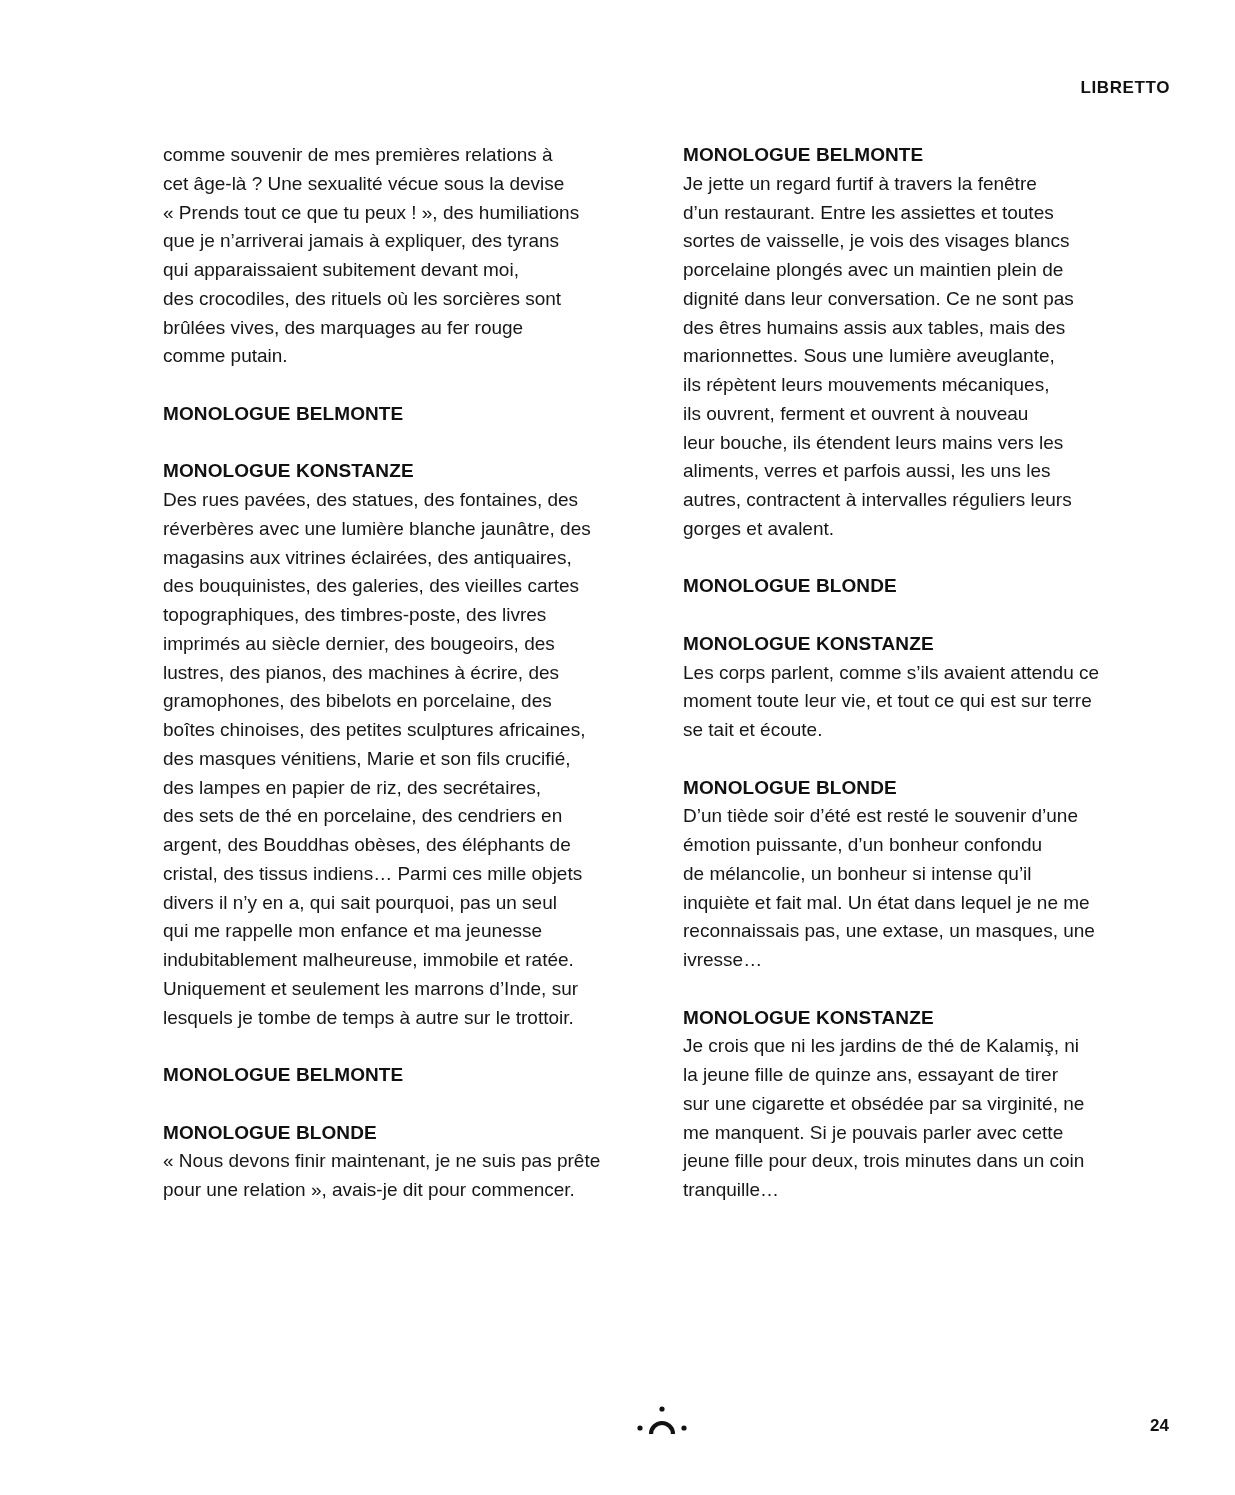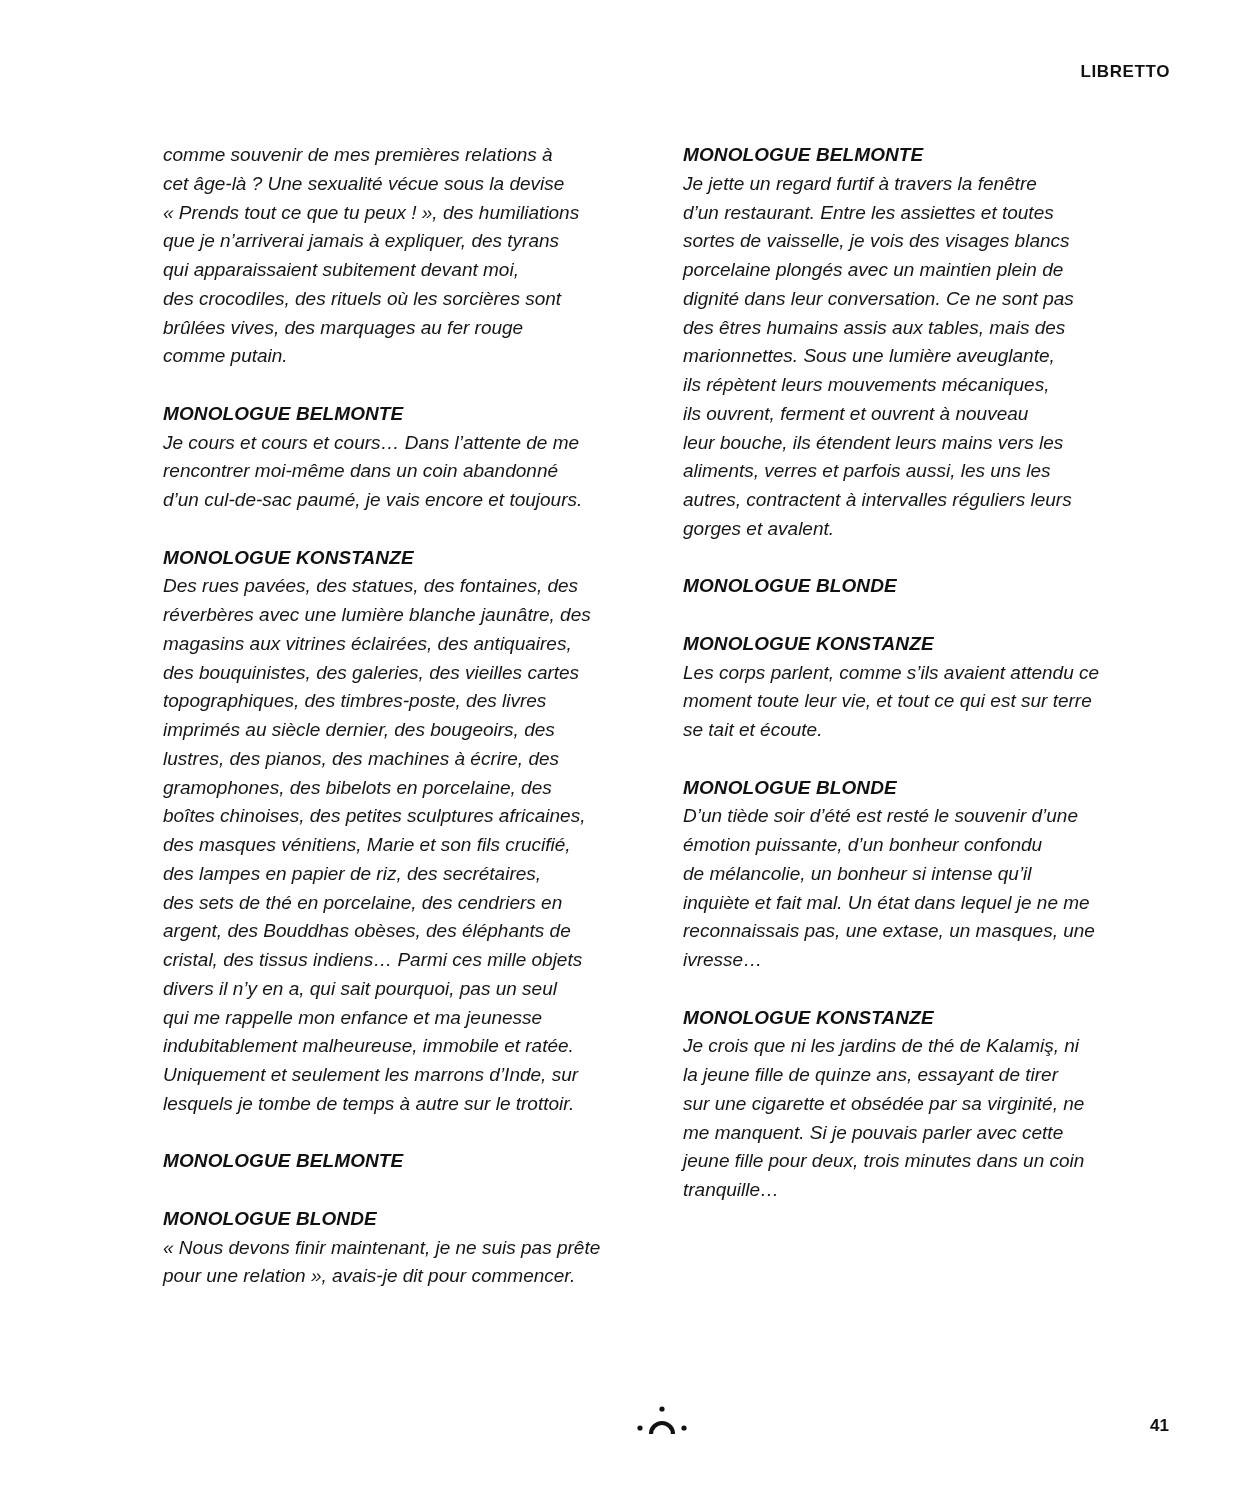--- a/index.html
+++ b/index.html
@@ -10,34 +10,33 @@
     body {
       width: 1235px;
       height: 1495px;
       position: relative;
       overflow: hidden;
       font-family: "Liberation Sans", "DejaVu Sans", sans-serif;
       color: #111111;
     }
     .running-head {
       position: absolute;
-      top: 62px;
+      top: 78px;
       right: 65px;
       font-weight: bold;
       font-size: 17px;
       letter-spacing: 0.6px;
       color: #111;
     }
     .column {
       position: absolute;
       top: 141px;
       font-size: 19px;
       line-height: 28.75px;
       color: #161616;
-      font-style: italic;
     }
     .col-left { left: 163px; width: 500px; }
     .col-right { left: 683px; width: 500px; }
     .section { margin: 0 0 28.75px 0; }
     .section-title {
       font-weight: bold;
       font-size: 19px;
       letter-spacing: 0.1px;
       display: block;
       line-height: 28.75px;
@@ -71,23 +70,20 @@
 cet âge-là ? Une sexualité vécue sous la devise
 « Prends tout ce que tu peux ! », des humiliations
 que je n’arriverai jamais à expliquer, des tyrans
 qui apparaissaient subitement devant moi,
 des crocodiles, des rituels où les sorcières sont
 brûlées vives, des marquages au fer rouge
 comme putain.</span>
   </div>
   <div class="section">
     <span class="section-title">MONOLOGUE BELMONTE</span>
-    <span class="section-body">Je cours et cours et cours… Dans l’attente de me
-rencontrer moi-même dans un coin abandonné
-d’un cul-de-sac paumé, je vais encore et toujours.</span>
   </div>
   <div class="section">
     <span class="section-title">MONOLOGUE KONSTANZE</span>
     <span class="section-body">Des rues pavées, des statues, des fontaines, des
 réverbères avec une lumière blanche jaunâtre, des
 magasins aux vitrines éclairées, des antiquaires,
 des bouquinistes, des galeries, des vieilles cartes
 topographiques, des timbres-poste, des livres
 imprimés au siècle dernier, des bougeoirs, des
 lustres, des pianos, des machines à écrire, des
@@ -160,13 +156,13 @@
   </div>
 </div>
 
 <svg class="footer-logo" viewBox="0 0 60 30">
   <circle cx="30" cy="4" r="2.6" fill="#111"></circle>
   <circle cx="8" cy="23" r="2.6" fill="#111"></circle>
   <circle cx="52" cy="23" r="2.6" fill="#111"></circle>
   <path d="M19 29 A11 11 0 0 1 41 29" fill="none" stroke="#111" stroke-width="4.2"></path>
 </svg>
 
-<div class="page-number">41</div>
+<div class="page-number">24</div>
 
 </body></html>

